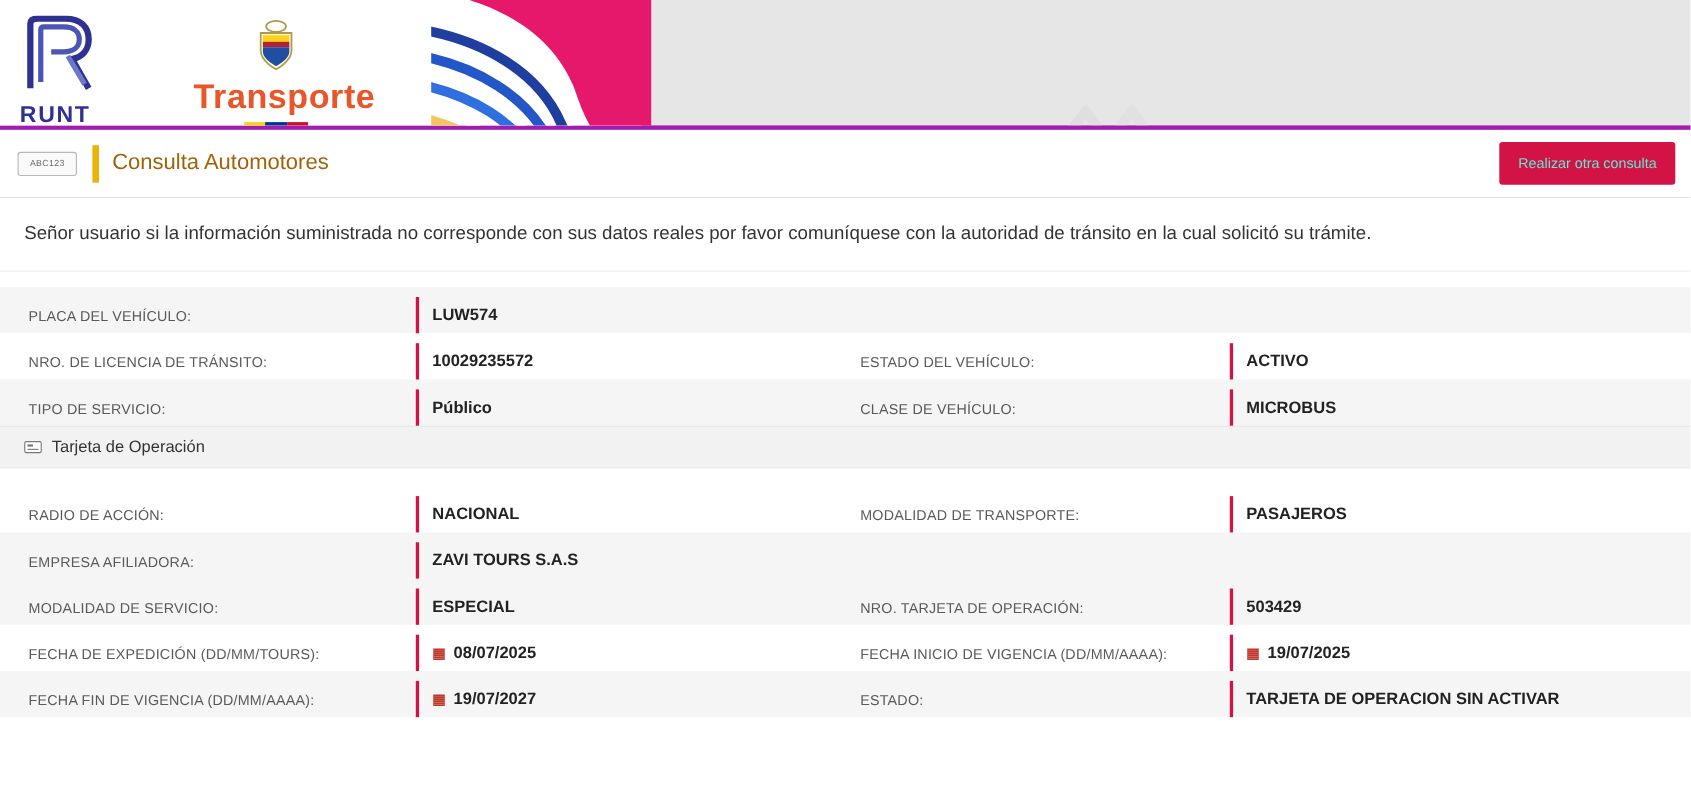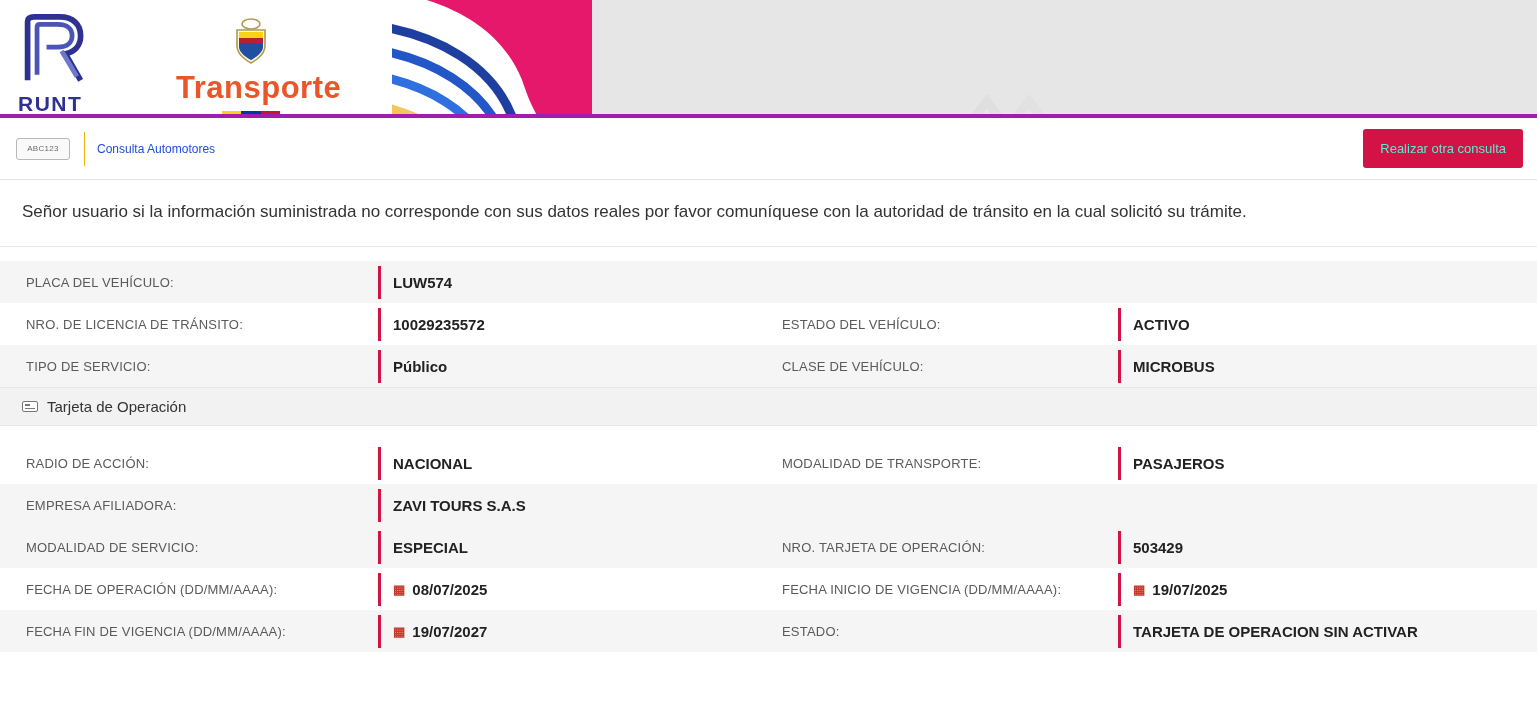--- a/index.html
+++ b/index.html
@@ -61,41 +61,41 @@
     padding: 0 14px 0 0;
   }
   .plate-icon {
     width: 54px; height: 22px; margin: 0 14px 0 16px;
     border: 1px solid #b8b8b8; border-radius: 3px;
     background: #fafafa; color: #6b6b6b;
     font-size: 8px; letter-spacing: .3px;
     display: flex; align-items: center; justify-content: center;
   }
   .toolbar-title {
-    font-size: 12px; color: #1d4ed8; padding-left: 12px;
-    border-left: 1px solid #eab308; height: 34px; display: flex; align-items: center;
+    font-size: 20px; color: #a16207; padding-left: 12px;
+    border-left: 6px solid #eab308; height: 34px; display: flex; align-items: center;
   }
   .toolbar-spacer { flex: 1; }
   .btn-red {
     background: #d31245; color: #5eead4; border: none;
     font-size: 13px; padding: 12px 17px; border-radius: 3px;
     cursor: pointer; font-family: inherit;
   }
 
   
   .notice {
     padding: 22px 20px 24px 22px;
     font-size: 17px; color: #333;
     border-bottom: 1px solid #e9e9e9;
   }
   .spacer-band { height: 14px; background: #fff; }
 
   
   .table { width: 100%; }
-  .row { display: flex; align-items: center; min-height: 42px; }
+  .row { display: flex; align-items: flex-end; min-height: 42px; }
   .row.alt { background: #f5f5f5; }
   .row.plain { background: #ffffff; }
   .cell-label {
     font-size: 13px; color: #5a5a5a;
     display: flex; align-items: center;
     padding: 8px 10px 8px 26px;
     letter-spacing: .2px;
   }
   .cell-value {
     font-size: 15px; color: #222; font-weight: bold;
@@ -232,21 +232,21 @@
     <div class="cell-label w-left-label">EMPRESA AFILIADORA:</div>
     <div class="cell-value w-full-value">ZAVI TOURS S.A.S</div>
   </div>
   <div class="row alt">
     <div class="cell-label w-left-label">MODALIDAD DE SERVICIO:</div>
     <div class="cell-value w-left-value">ESPECIAL</div>
     <div class="cell-label w-right-label">NRO. TARJETA DE OPERACIÓN:</div>
     <div class="cell-value w-right-value">503429</div>
   </div>
   <div class="row plain">
-    <div class="cell-label w-left-label">FECHA DE OPERACIÓN (DD/MM/AAAA):</div>
+    <div class="cell-label w-left-label">FECHA DE EXPEDICIÓN (DD/MM/TOURS):</div>
     <div class="cell-value w-left-value">
       <span class="cal-icon">▦</span>
       <span>08/07/2025</span>
     </div>
     <div class="cell-label w-right-label">FECHA INICIO DE VIGENCIA (DD/MM/AAAA):</div>
     <div class="cell-value w-right-value">
       <span class="cal-icon">▦</span>
       <span>19/07/2025</span>
     </div>
   </div>

